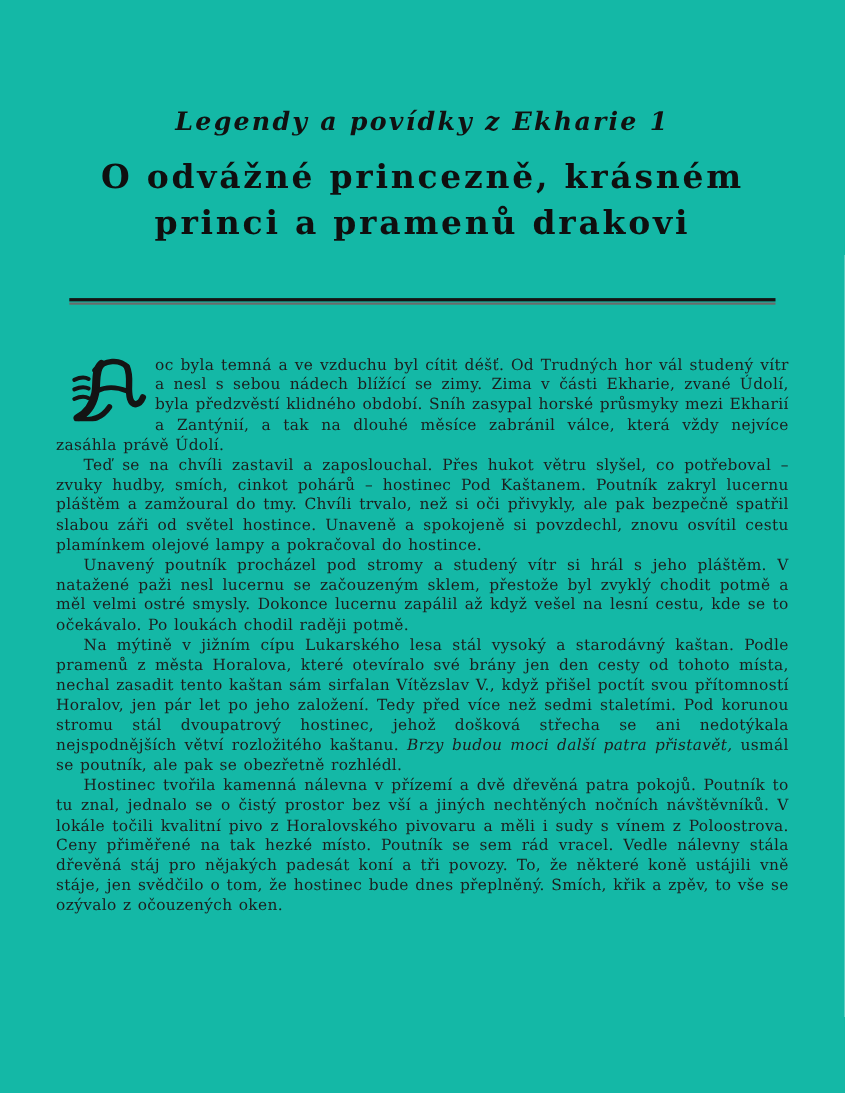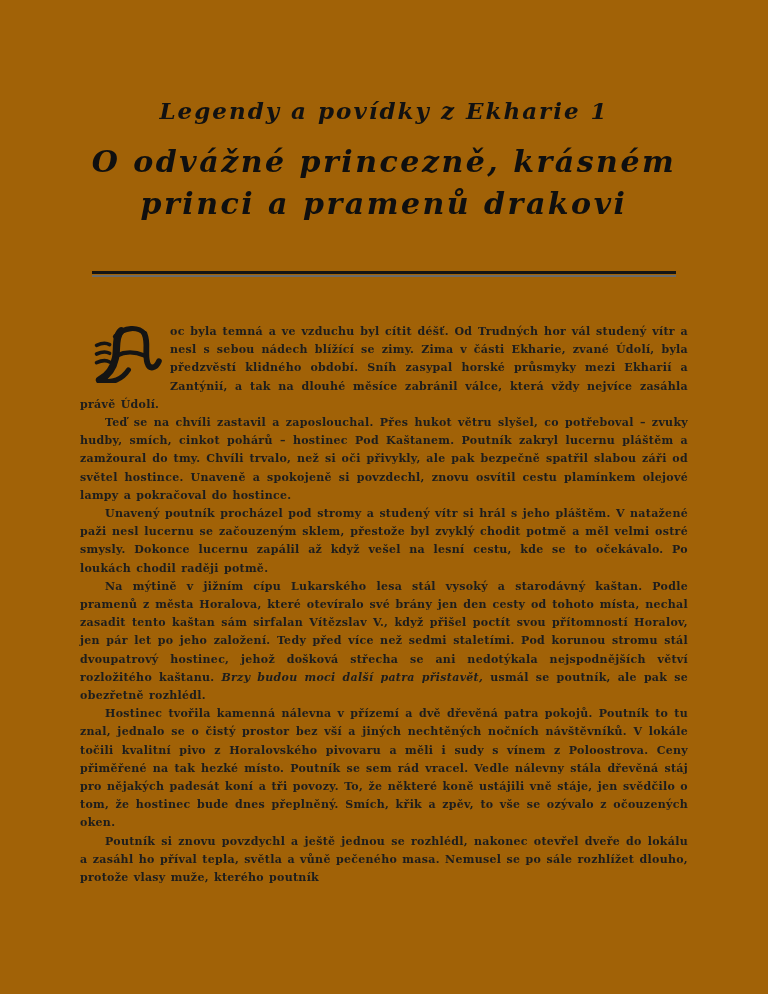--- a/index.html
+++ b/index.html
@@ -11,22 +11,22 @@
     width: 768px;
     height: 994px;
     overflow: hidden;
     font-family: "DejaVu Serif", "Liberation Serif", serif;
     color: #1d1d1d;
   }
   .page {
     width: 768px;
     height: 994px;
     box-sizing: border-box;
-    padding: 0 80px;
-    background: #a16207;
+    padding: 0 51px;
+    background: #14b8a6;
   }
   .series-title {
     margin: 0;
     padding-top: 97px;
     text-align: center;
     font-style: italic;
     font-weight: bold;
     font-size: 23px;
     line-height: 28px;
     letter-spacing: 2px;
@@ -34,37 +34,36 @@
   }
   .story-title {
     margin: 16px 0 0 0;
     text-align: center;
     font-weight: bold;
     font-size: 30px;
     line-height: 42px;
     letter-spacing: 2.5px;
     color: #0f0f0f;
   }
-  .story-title .line { display: block; font-style: italic; }
+  .story-title .line { display: block; }
   .rule {
     margin: 46px 12px 0 12px;
     height: 1px;
     border-top: 3px solid #141414;
     border-bottom: 2px solid #6a6a6a;
     background: transparent;
   }
   .story-body {
     margin-top: 46px;
     text-align: justify;
-    font-size: 11px;
+    font-size: 14px;
     line-height: 18.2px;
     letter-spacing: 0.3px;
     word-spacing: 1px;
     color: #1d1d1d;
-    font-weight: bold;
   }
   .story-body p {
     margin: 0;
     text-indent: 25px;
   }
   .story-body p.first {
     text-indent: 0;
   }
   .dropcap {
     float: left;
@@ -112,16 +111,15 @@
     </p>
 
     <p>Teď se na chvíli zastavil a zaposlouchal. Přes hukot větru slyšel, co potřeboval – zvuky hudby, smích, cinkot pohárů – hostinec Pod Kaštanem. Poutník zakryl lucernu pláštěm a zamžoural do tmy. Chvíli trvalo, než si oči přivykly, ale pak bezpečně spatřil slabou záři od světel hostince. Unaveně a spokojeně si povzdechl, znovu osvítil cestu plamínkem olejové lampy a pokračoval do hostince.</p>
 
     <p>Unavený poutník procházel pod stromy a studený vítr si hrál s jeho pláštěm. V natažené paži nesl lucernu se začouzeným sklem, přestože byl zvyklý chodit potmě a měl velmi ostré smysly. Dokonce lucernu zapálil až když vešel na lesní cestu, kde se to očekávalo. Po loukách chodil raději potmě.</p>
 
     <p><span>Na mýtině v jižním cípu Lukarského lesa stál vysoký a starodávný kaštan. Podle pramenů z města Horalova, které otevíralo své brány jen den cesty od tohoto místa, nechal zasadit tento kaštan sám sirfalan Vítězslav V., když přišel poctít svou přítomností Horalov, jen pár let po jeho založení. Tedy před více než sedmi staletími. Pod korunou stromu stál dvoupatrový hostinec, jehož došková střecha se ani nedotýkala nejspodnějších větví rozložitého kaštanu. </span><em>Brzy budou moci další patra přistavět,</em><span> usmál se poutník, ale pak se obezřetně rozhlédl.</span></p>
 
     <p>Hostinec tvořila kamenná nálevna v přízemí a dvě dřevěná patra pokojů. Poutník to tu znal, jednalo se o čistý prostor bez vší a jiných nechtěných nočních návštěvníků. V lokále točili kvalitní pivo z Horalovského pivovaru a měli i sudy s vínem z Poloostrova. Ceny přiměřené na tak hezké místo. Poutník se sem rád vracel. Vedle nálevny stála dřevěná stáj pro nějakých padesát koní a tři povozy. To, že některé koně ustájili vně stáje, jen svědčilo o tom, že hostinec bude dnes přeplněný. Smích, křik a zpěv, to vše se ozývalo z očouzených oken.</p>
 
-    <p>Poutník si znovu povzdychl a ještě jednou se rozhlédl, nakonec otevřel dveře do lokálu a zasáhl ho příval tepla, světla a vůně pečeného masa. Nemusel se po sále rozhlížet dlouho, protože vlasy muže, kterého poutník</p>
 
   </main>
 </div>
 
 </body></html>

